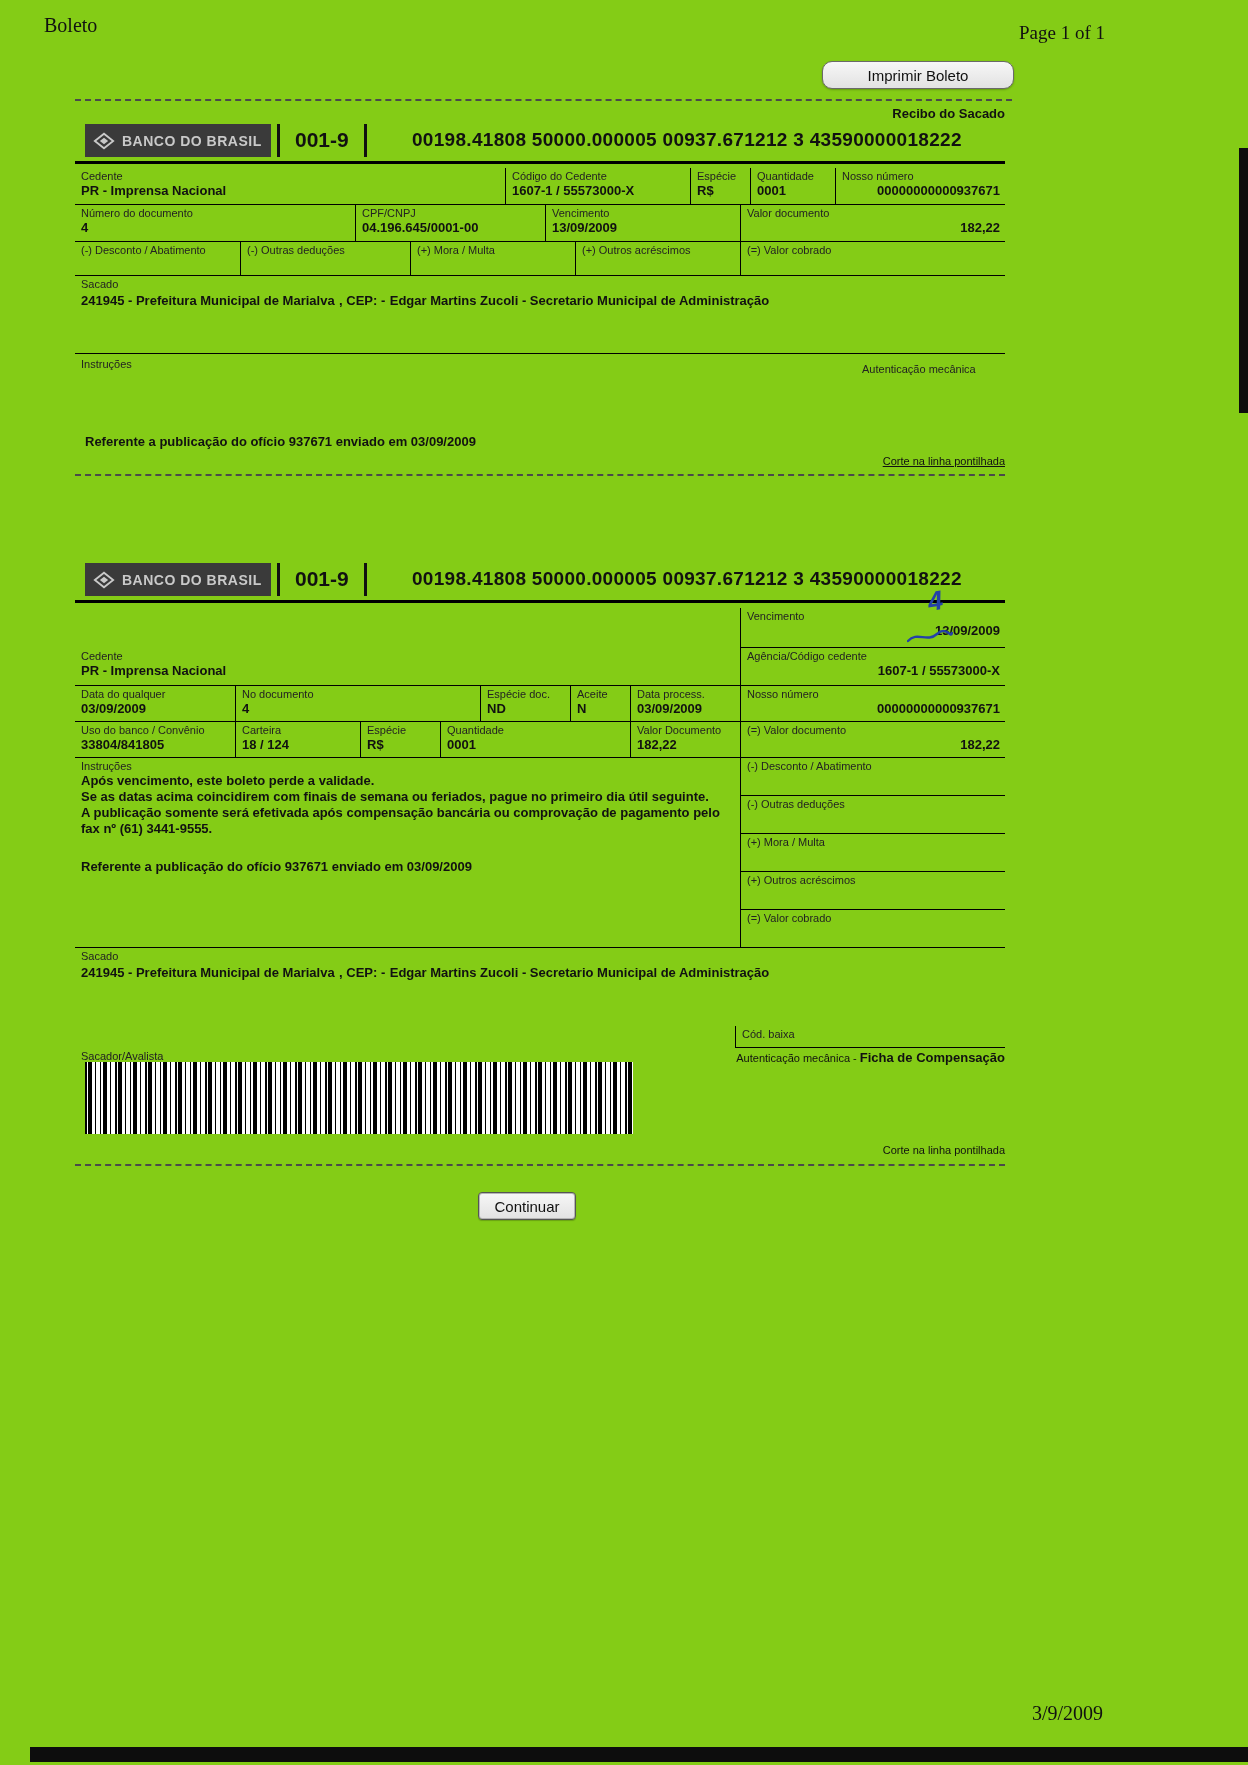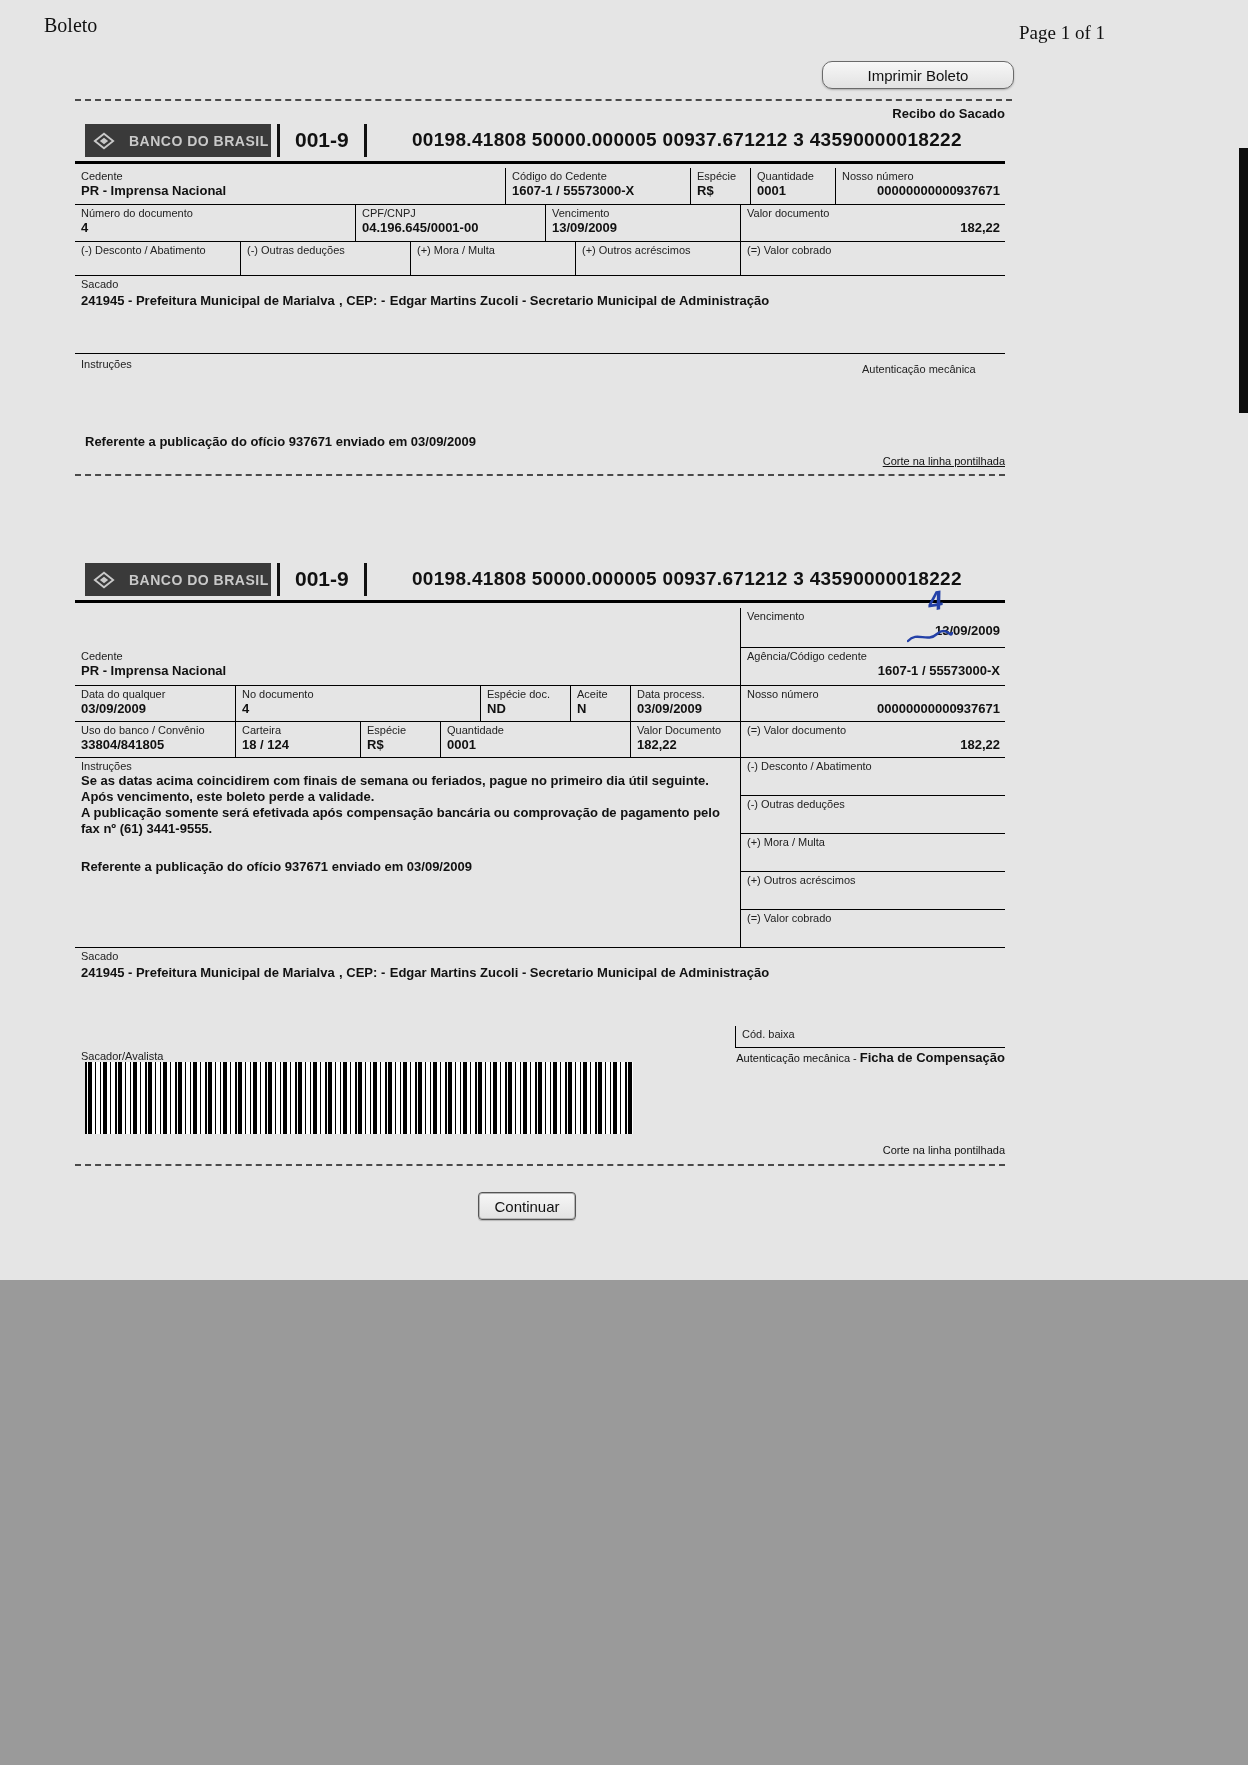--- a/index.html
+++ b/index.html
@@ -1,31 +1,31 @@
 <!DOCTYPE html>
 <html><head>
 <meta charset="utf-8">
 <style>
   * { margin:0; padding:0; box-sizing:border-box; }
   body { background:#9a9a9a; font-family:"Liberation Sans", sans-serif; }
-  .sheet { position:relative; width:1248px; height:1280px; background:#e5e5e5; margin:0 auto; overflow:hidden; color:#111; }
+  .sheet { position:relative; width:1248px; height:1765px; background:#84cc16; margin:0 auto; overflow:hidden; color:#111; }
   .serif { font-family:"Liberation Serif", serif; }
 
   .abs { position:absolute; }
   .lbl { display:block; font-size:11px; color:#222; line-height:1.2; white-space:nowrap; }
   .val { display:block; font-size:13px; font-weight:bold; line-height:1.25; white-space:nowrap; }
   .r { text-align:right; }
 
   .cell { position:absolute; padding:2px 5px 1px 6px; border-bottom:1px solid #000; }
   .bl { border-left:1px solid #000; }
 
   .dashline { position:absolute; border-top:2px dashed #4a4a4a; }
   .thickrule { position:absolute; border-top:3px solid #000; }
 
-  .bank-bar { position:absolute; height:33px; width:186px; background:#3a3a3a; display:flex; align-items:center; padding:0 8px; gap:14px; }
+  .bank-bar { position:absolute; height:33px; width:186px; background:#3a3a3a; display:flex; align-items:center; padding:0 8px; gap:7px; }
   .bank-name { color:#c9c9c9; font-size:14px; font-weight:bold; letter-spacing:.5px; white-space:nowrap; }
   .bank-code { position:absolute; font-size:21px; font-weight:bold; border-left:3px solid #111; border-right:3px solid #111; padding:2px 15px 4px 15px; line-height:27px; }
   .digitable { position:absolute; font-size:19px; font-weight:bold; letter-spacing:.3px; white-space:nowrap; }
 
   .btn { position:absolute; display:flex; align-items:center; justify-content:center; cursor:pointer;
          background:linear-gradient(#f7f7f7,#e2e2e2); font-size:15px; color:#111; }
   .btn-print { border:1px solid #6a6a6a; border-radius:10px; box-shadow:0 1px 2px rgba(0,0,0,.25); }
   .btn-continue { border:1px solid #555; border-radius:4px; box-shadow:inset 0 0 0 1px #b5b5b5, 0 1px 1px rgba(0,0,0,.2); }
 
   .section-title { position:absolute; font-size:13px; font-weight:bold; }
@@ -220,22 +220,22 @@
     <span class="lbl">Valor Documento</span>
     <span class="val">182,22</span>
   </div>
   <div class="cell bl" style="left:740px; top:722px; width:265px; height:36px;">
     <span class="lbl">(=) Valor documento</span>
     <span class="val r">182,22</span>
   </div>
 
   <div class="cell" style="left:75px; top:758px; width:665px; height:190px;">
     <span class="lbl">Instruções</span>
+    <div class="instr-line" style="white-space:normal; width:645px;">Após vencimento, este boleto perde a validade.</div>
     <div class="instr-line" style="white-space:normal; width:645px;">Se as datas acima coincidirem com finais de semana ou feriados, pague no primeiro dia útil seguinte.</div>
-    <div class="instr-line" style="white-space:normal; width:645px;">Após vencimento, este boleto perde a validade.</div>
     <div class="instr-line" style="white-space:normal; width:645px;">A publicação somente será efetivada após compensação bancária ou comprovação de pagamento pelo fax nº (61) 3441-9555.</div>
     <div class="instr-line" style="margin-top:22px;">Referente a publicação do ofício 937671 enviado em 03/09/2009</div>
   </div>
 
   <div class="cell bl" style="left:740px; top:758px; width:265px; height:38px;">
     <span class="lbl">(-) Desconto / Abatimento</span>
   </div>
   <div class="cell bl" style="left:740px; top:796px; width:265px; height:38px;">
     <span class="lbl">(-) Outras deduções</span>
   </div>

